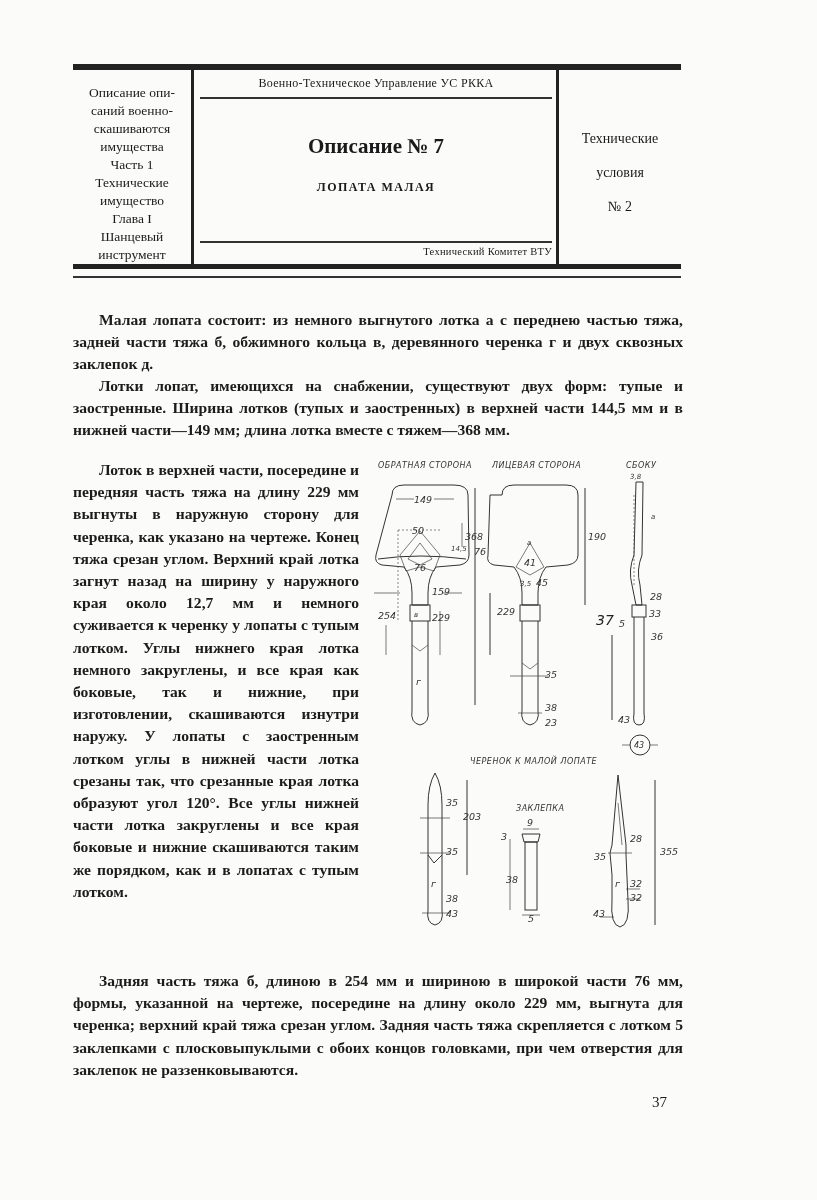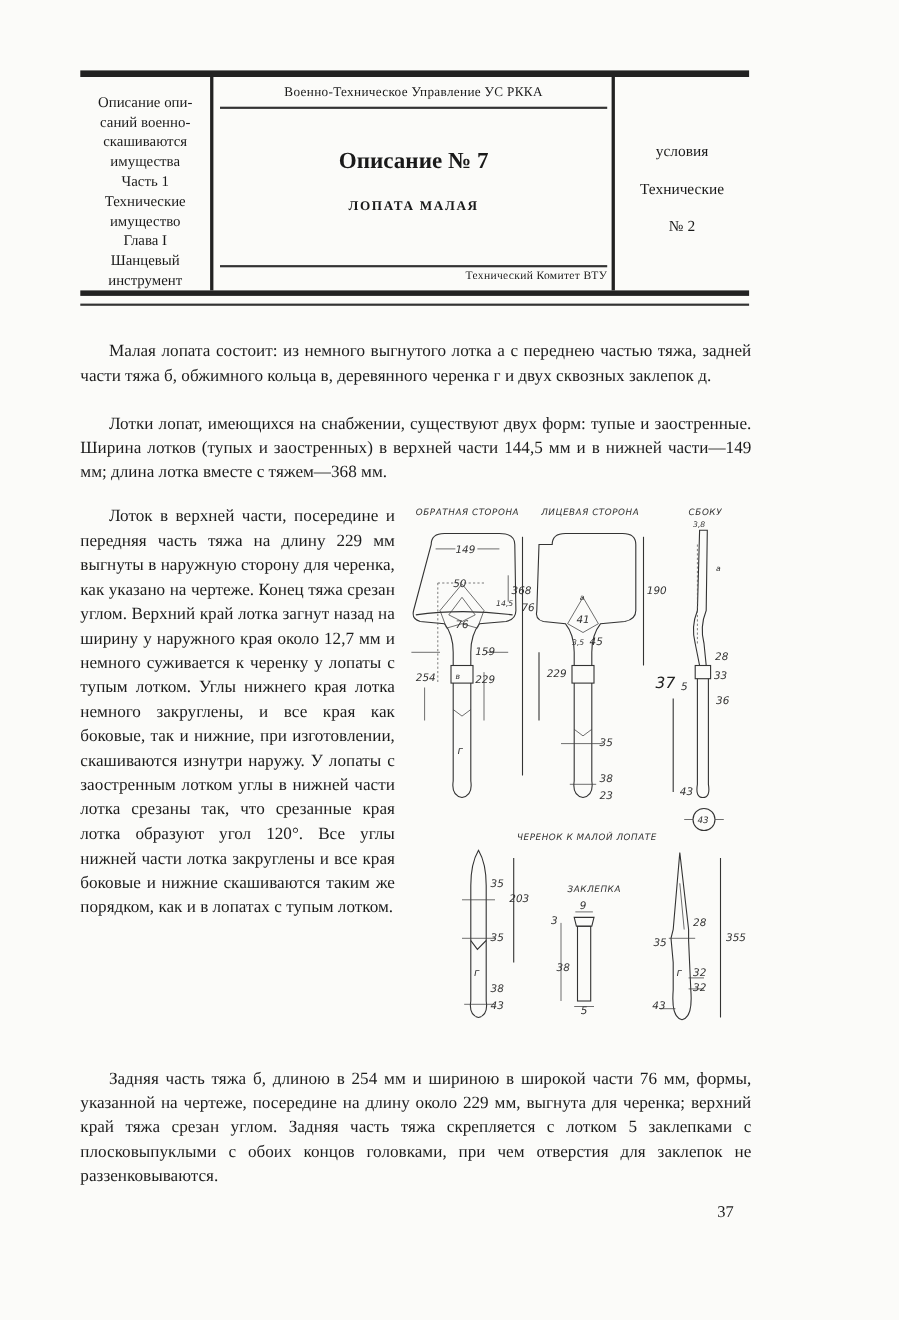--- a/index.html
+++ b/index.html
@@ -27,21 +27,21 @@
   .hdr-subtitle { left: 200px; top: 180px; width: 352px; text-align: center; font-size: 12px; font-weight: bold; letter-spacing: 1.5px; font-family: "Liberation Serif", serif; }
   .hdr-committee { left: 200px; top: 246px; width: 352px; text-align: right; font-size: 10.5px; letter-spacing: 0.3px; font-family: "Liberation Serif", serif; }
   .hdr-right { left: 560px; top: 122px; width: 120px; text-align: center; font-size: 14px; line-height: 34px; font-family: "Liberation Serif", serif; }
   .hdr-right span { display: block; }
 
   
   .txt {
     font-size: 15.6px; line-height: 22.2px; text-align: justify;
     font-family: "Liberation Serif", serif; color: #1c1c1c;
   }
-  .txt p { margin: 0; text-indent: 26px; }
+  .txt p { margin: 0; text-indent: 26px; font-weight: bold; }
   .p-full { left: 73px; width: 610px; }
   .p1 { top: 309px; }
   .p2 { top: 375px; }
   .col { left: 73px; top: 459px; width: 286px; }
   .p4 { top: 970px; }
   .page-num { left: 652px; top: 1094px; font-size: 15px; font-family: "Liberation Serif", serif; }
 
   
   .fig { left: 370px; top: 455px; width: 320px; height: 485px; }
   .fig svg { width: 100%; height: 100%; overflow: visible; }
@@ -75,22 +75,22 @@
   <span>Шанцевый</span>
   <span>инструмент</span>
 </div>
 
 <div class="abs hdr-org">Военно-Техническое Управление УС РККА</div>
 <div class="abs hdr-title">Описание № 7</div>
 <div class="abs hdr-subtitle">ЛОПАТА МАЛАЯ</div>
 <div class="abs hdr-committee">Технический Комитет ВТУ</div>
 
 <div class="abs hdr-right">
+  <span>Технические</span>
   <span>условия</span>
-  <span>Технические</span>
   <span>№ 2</span>
 </div>
 
 <div class="abs txt p-full p1">
   <p>Малая лопата состоит: из немного выгнутого лотка а с переднею частью тяжа, задней части тяжа б, обжимного кольца в, деревянного черенка г и двух сквозных заклепок д.</p>
 </div>
 <div class="abs txt p-full p2">
   <p>Лотки лопат, имеющихся на снабжении, существуют двух форм: тупые и заостренные. Ширина лотков (тупых и заостренных) в верхней части 144,5 мм и в нижней части—149 мм; длина лотка вместе с тяжем—368 мм.</p>
 </div>
 <div class="abs txt col">

